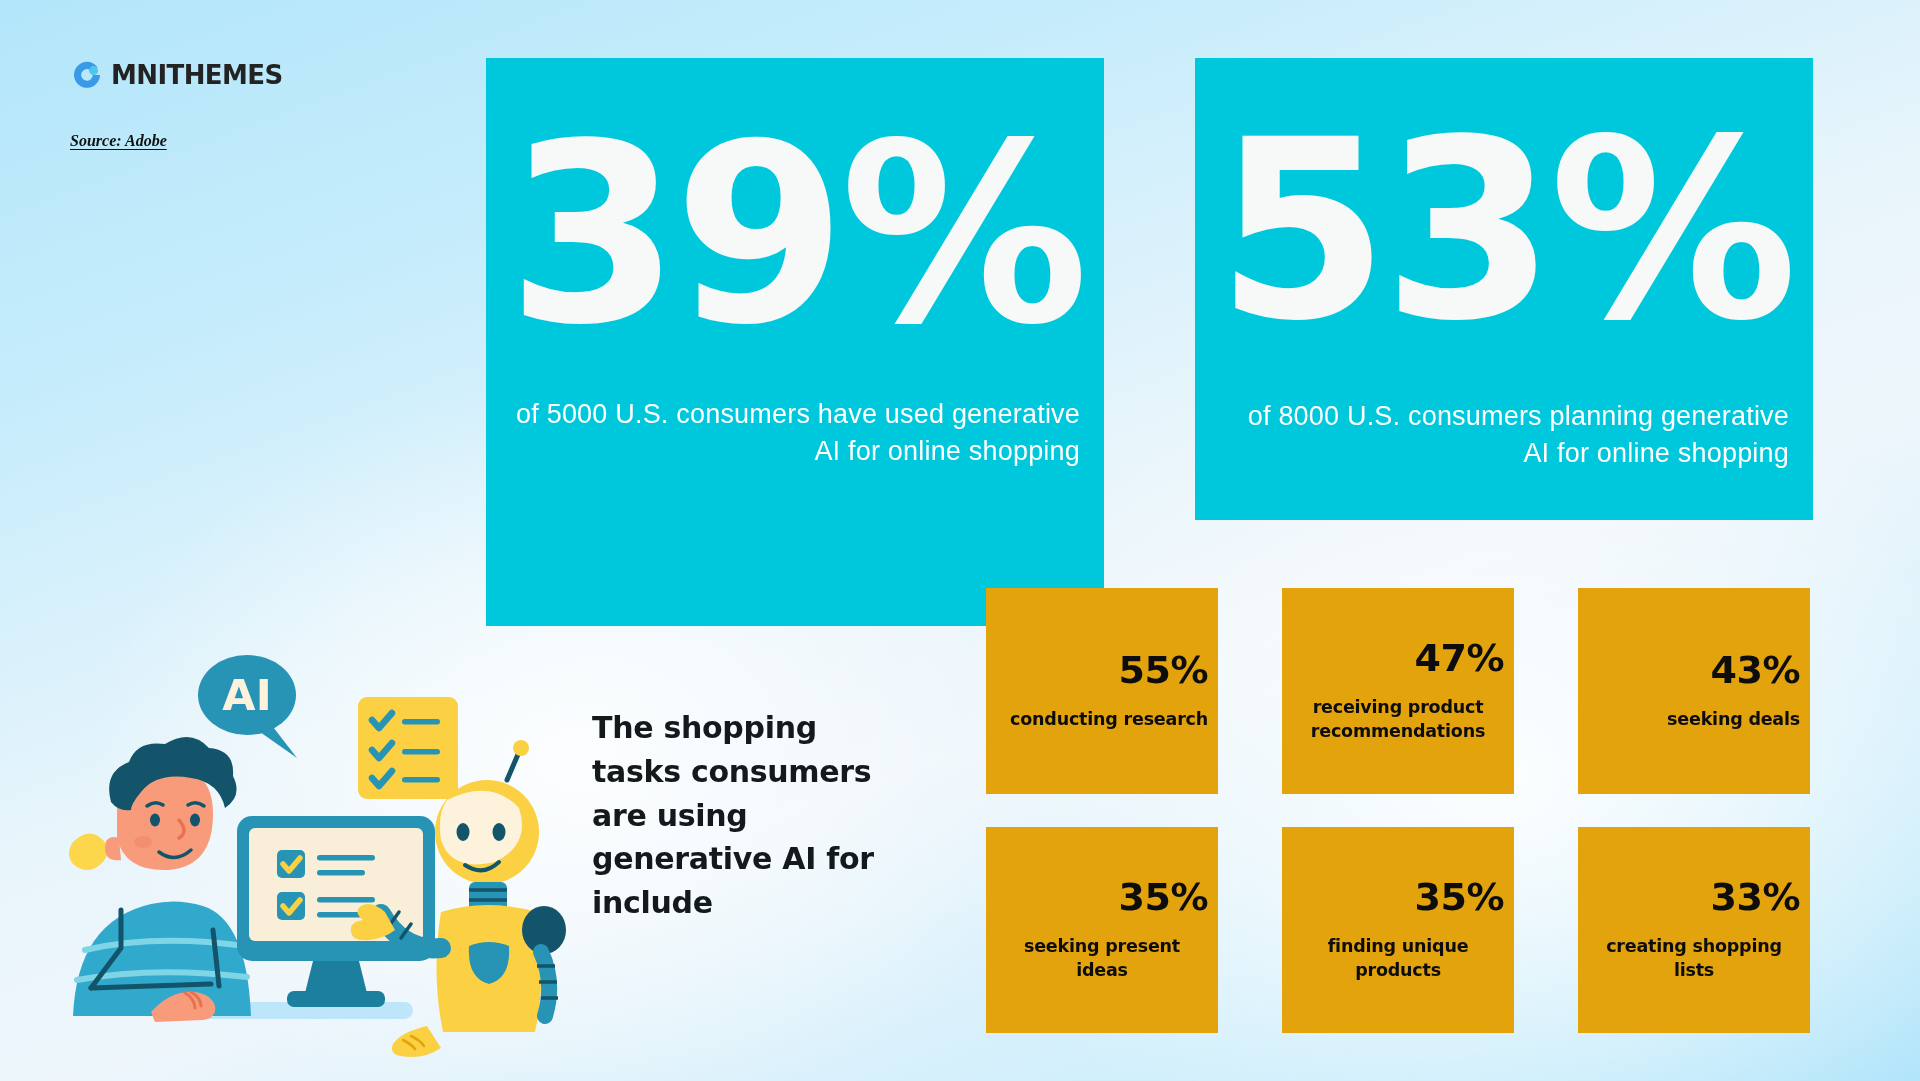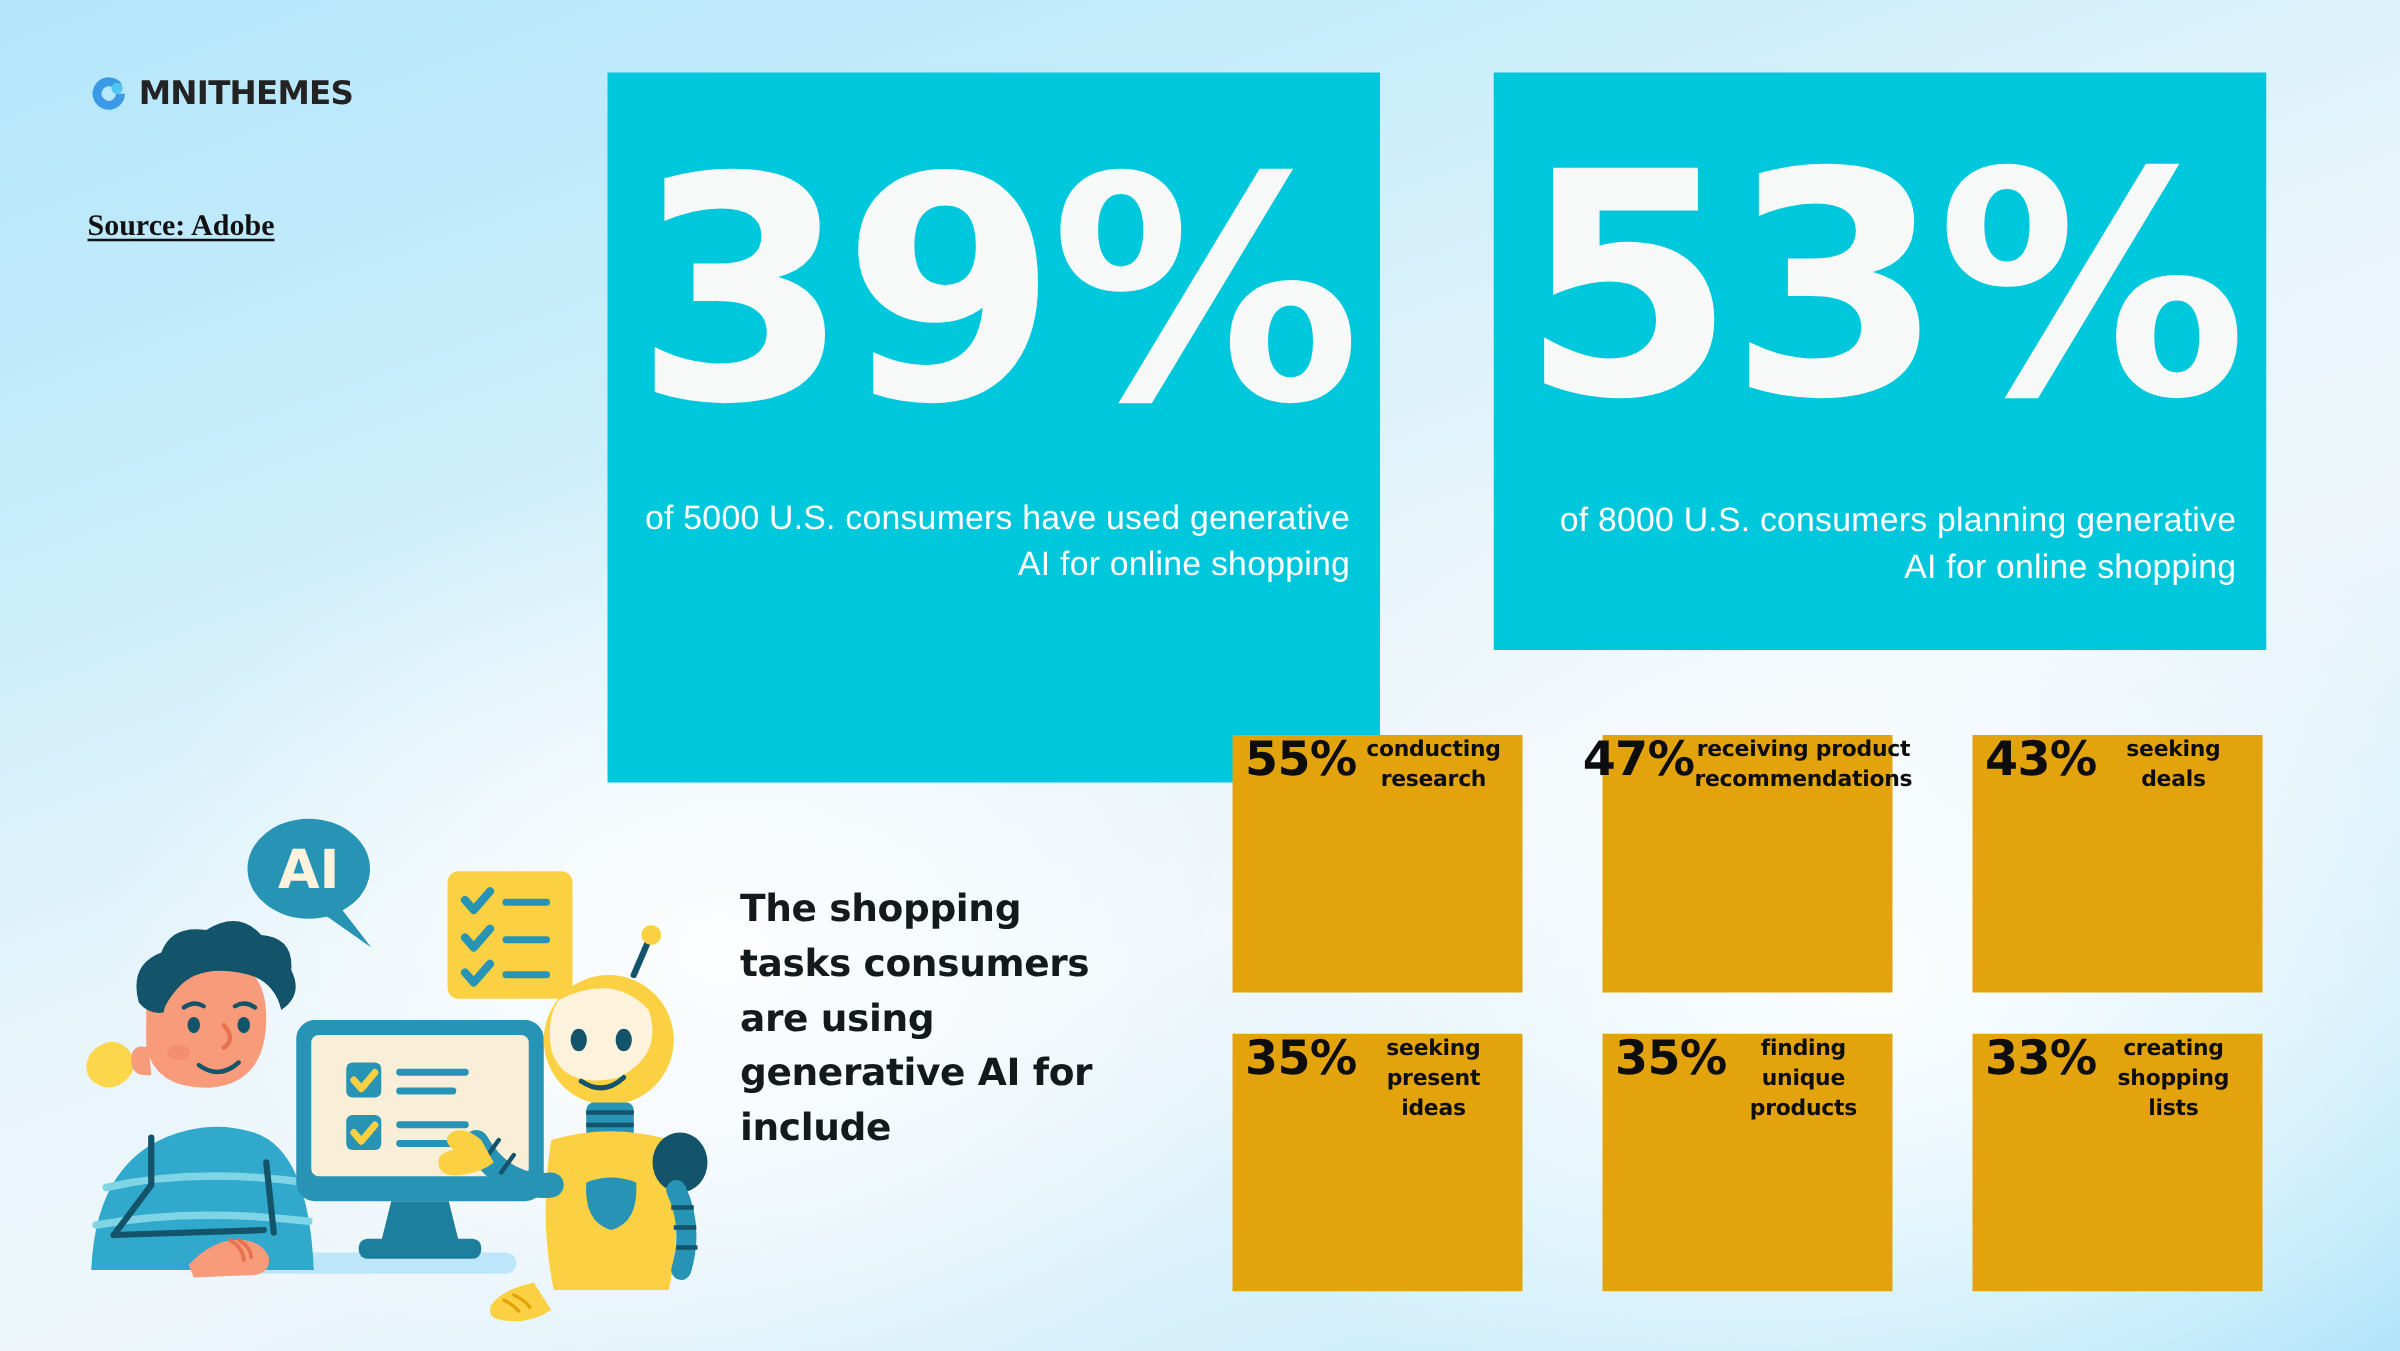--- a/index.html
+++ b/index.html
@@ -41,26 +41,26 @@
     color: #232323;
     line-height: 1;
     white-space: nowrap;
   }
   #source-note {
     position: absolute;
     left: 70px;
     top: 132px;
     font-family: "Liberation Serif", serif;
     font-weight: 700;
-    font-size: 24px;
+    font-style: italic;
+    font-size: 16px;
     color: #111;
     text-decoration: underline;
     text-underline-offset: 3px;
     white-space: nowrap;
-    margin-top: 36px;
   }
 
   
   .stat-block {
     position: absolute;
     display: flex;
     flex-direction: column;
     align-items: center;
     justify-content: flex-start;
     box-sizing: border-box;
@@ -116,22 +116,22 @@
     width: 840px;
     display: grid;
     grid-template-columns: repeat(3, 232px);
     grid-template-rows: 206px 206px;
     column-gap: 64px;
     row-gap: 33px;
   }
   .task-card {
     background: #e3a30c;
     display: flex;
-    flex-direction: row;
-    align-items: flex-start;
+    flex-direction: column;
+    align-items: flex-end;
     justify-content: center;
     box-sizing: border-box;
     padding: 0 10px;
   }
   .task-pct {
     font-family: "DejaVu Sans", sans-serif;
     font-weight: 700;
     font-size: 38px;
     line-height: 1;
     color: #0d0d0d;

